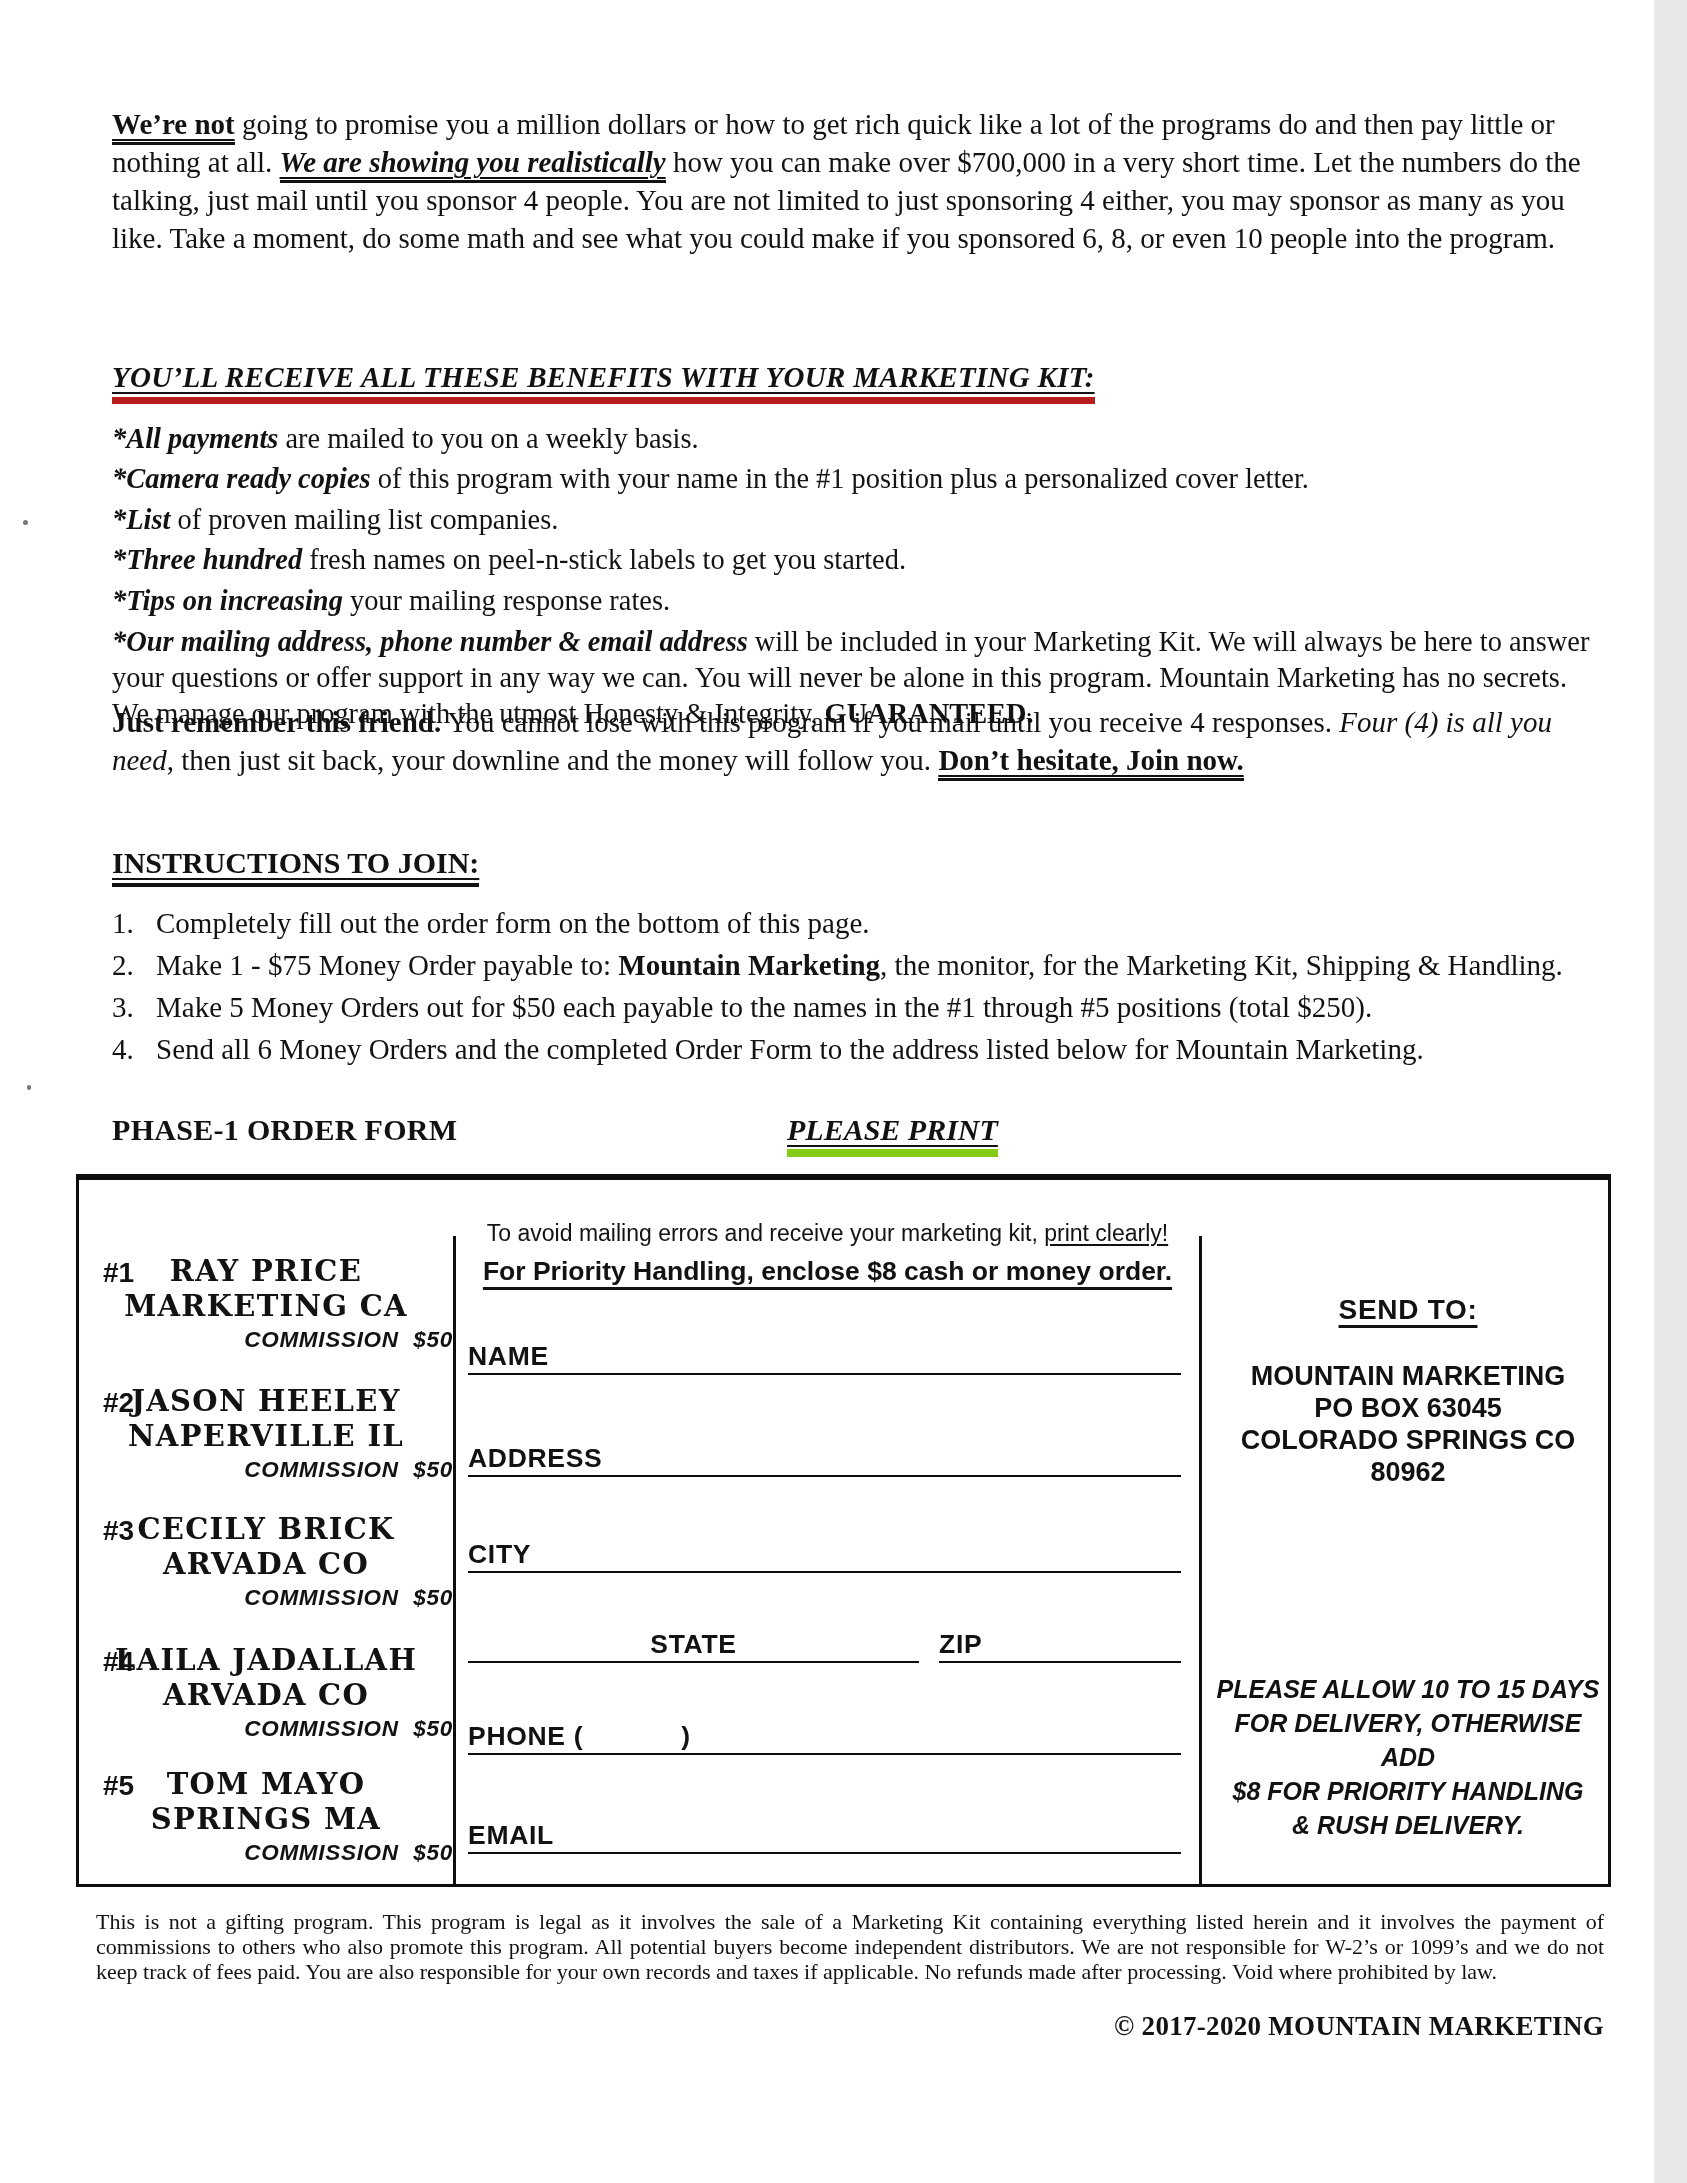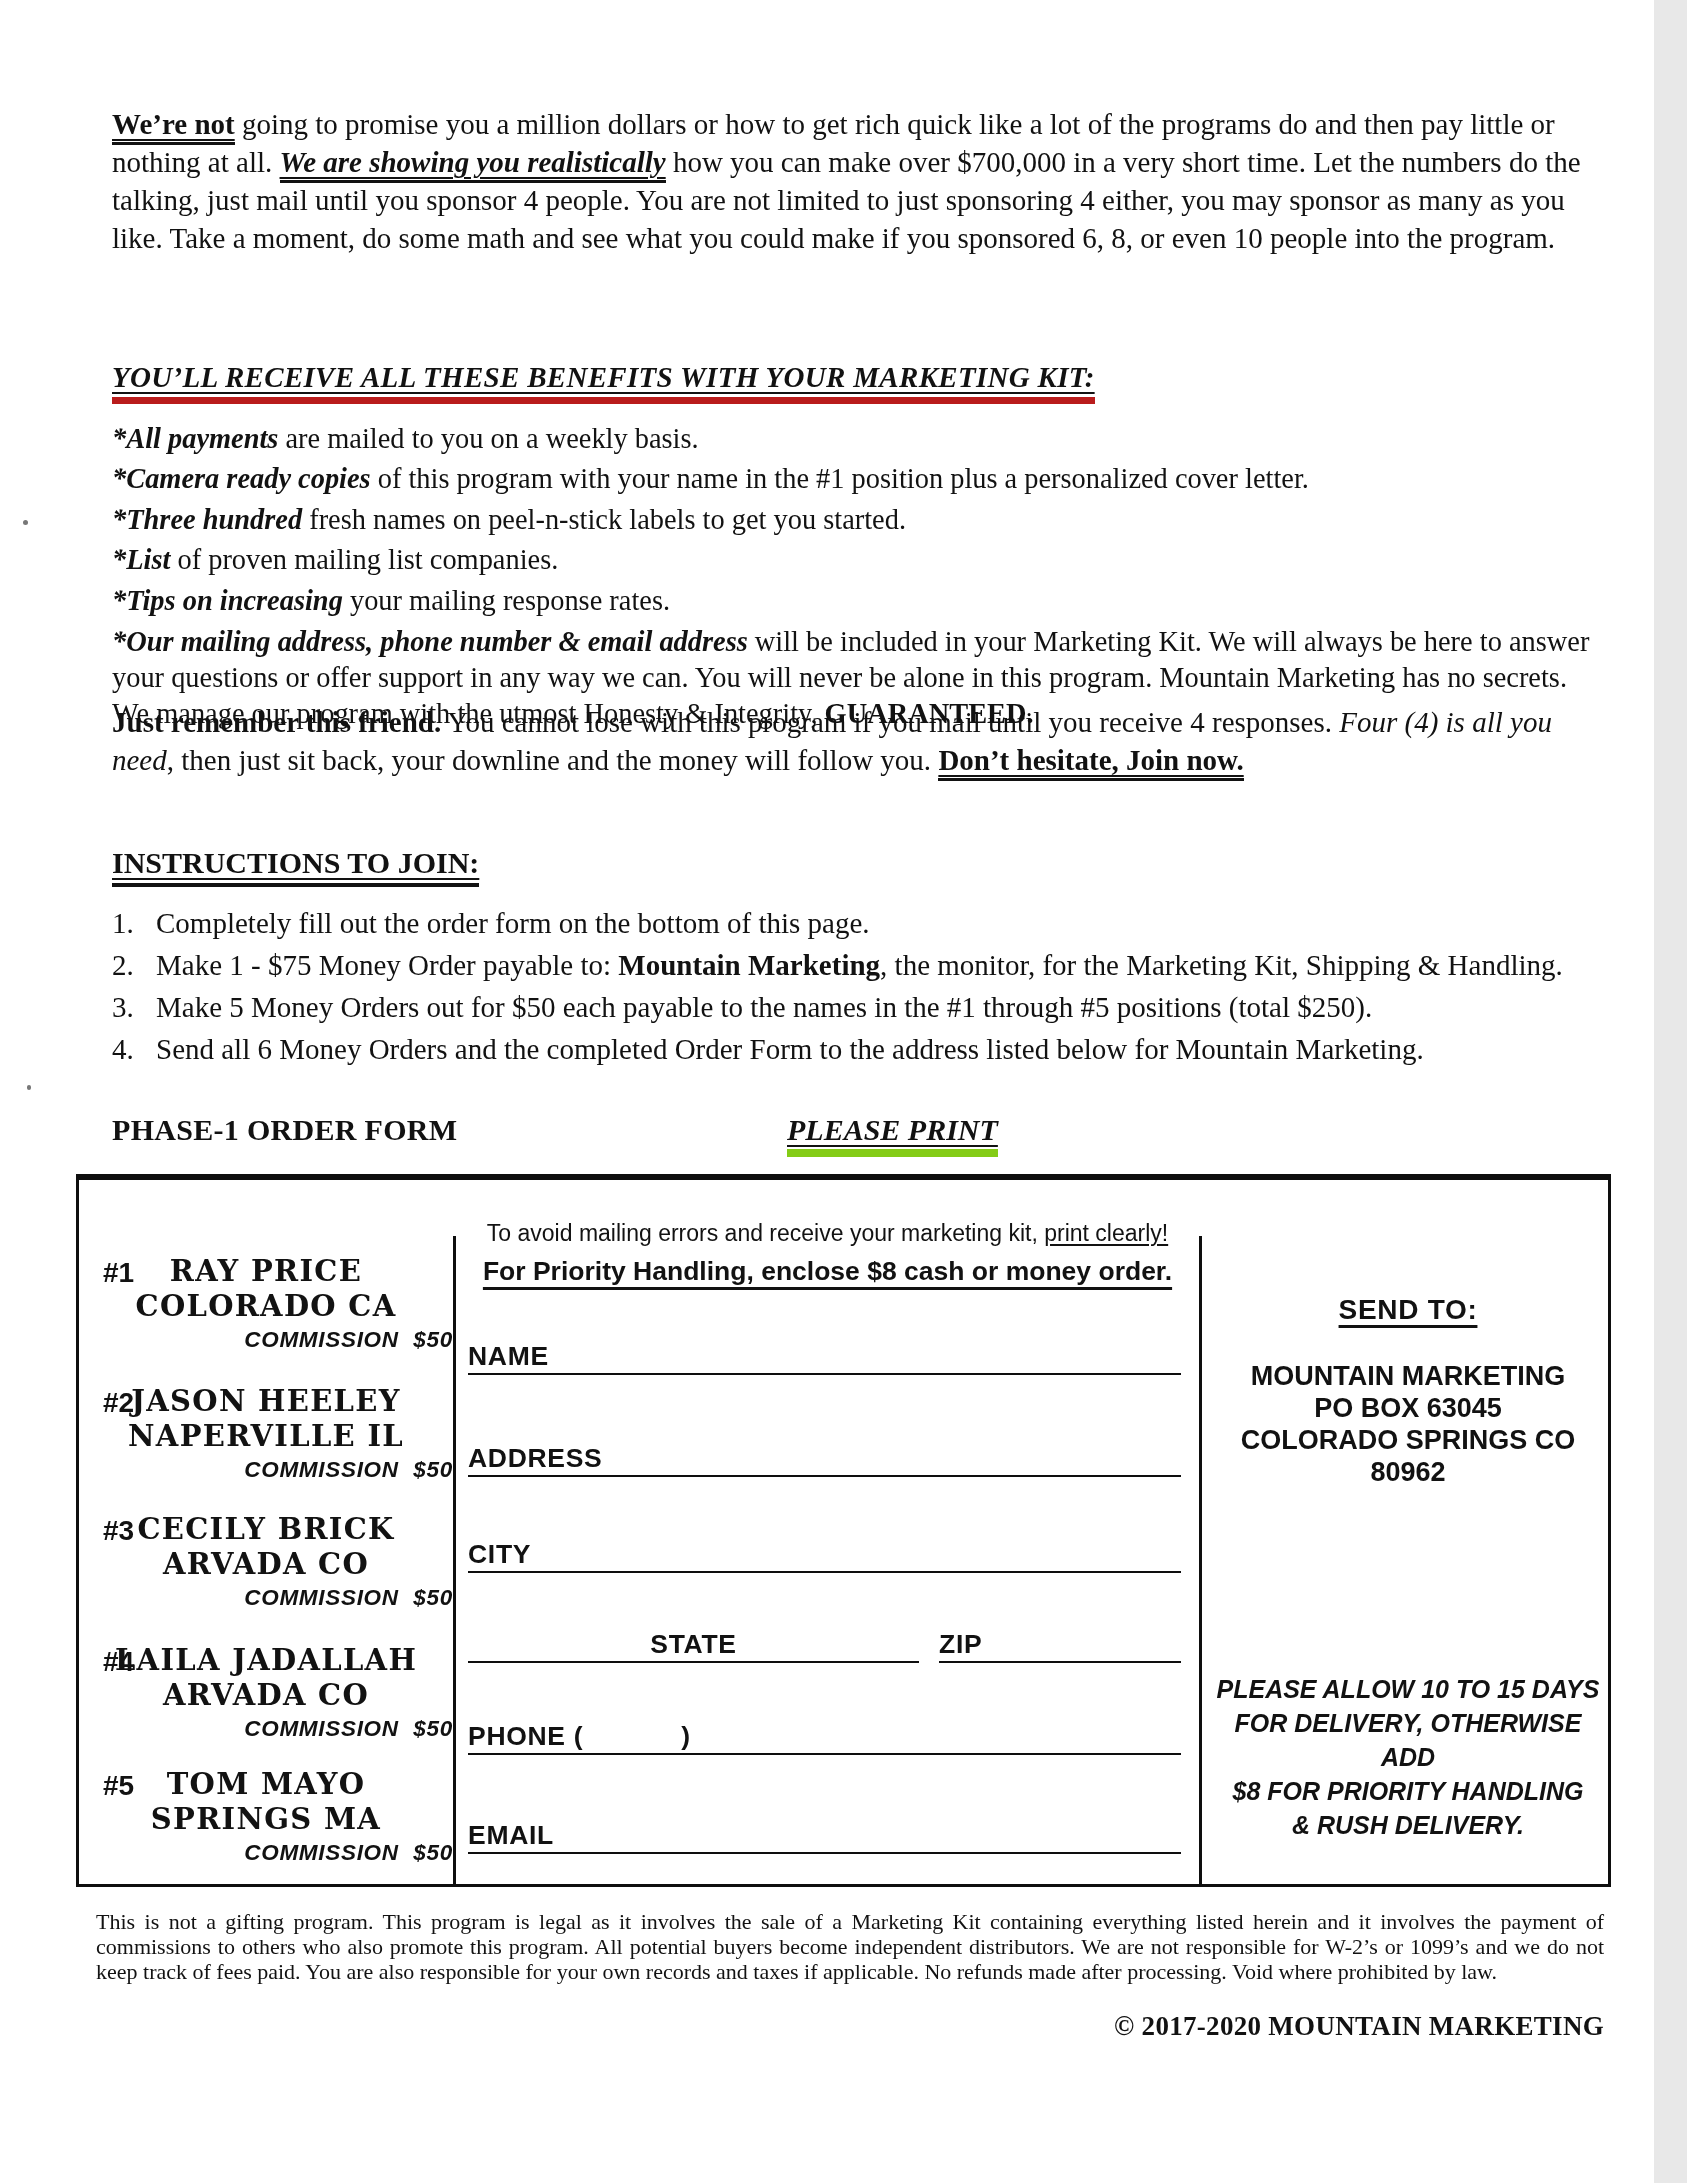--- a/index.html
+++ b/index.html
@@ -92,22 +92,22 @@
 
   <div class="sec body-text" style="top:105px;">
     <span class="b dblu">We’re not</span><span> going to promise you a million dollars or how to get rich quick like a lot of the programs do and then pay little or nothing at all.  </span><span class="bi dblu">We are showing you realistically</span><span> how you can make over $700,000 in a very short time.  Let the numbers do the talking, just mail until you sponsor 4 people.  You are not limited to just sponsoring 4 either, you may sponsor as many as you like.  Take a moment, do some math and see what you could make if you sponsored 6, 8, or even 10 people into the program.</span>
   </div>
 
   <div class="sec" style="top:361px;">
     <span class="benefits-heading">YOU’LL RECEIVE ALL THESE BENEFITS WITH YOUR MARKETING KIT:</span>
     <div style="margin-top:17px;">
       <div class="benefit"><span class="bi">*All payments</span><span> are mailed to you on a weekly basis.</span></div>
       <div class="benefit"><span class="bi">*Camera ready copies</span><span> of this program with your name in the #1 position plus a personalized cover letter.</span></div>
+      <div class="benefit"><span class="bi">*List</span><span> of proven mailing list companies.</span></div>
       <div class="benefit"><span class="bi">*Three hundred</span><span> fresh names on peel-n-stick labels to get you started.</span></div>
-      <div class="benefit"><span class="bi">*List</span><span> of proven mailing list companies.</span></div>
       <div class="benefit"><span class="bi">*Tips on increasing</span><span> your mailing response rates.</span></div>
       <div class="benefit"><span class="bi">*Our mailing address, phone number &amp; email address</span><span> will be included in your Marketing Kit.  We will always be here to answer your questions or offer support in any way we can.  You will never be alone in this program.  Mountain Marketing has no secrets.  We manage our program with the utmost Honesty &amp; Integrity, </span><span class="b">GUARANTEED.</span></div>
     </div>
   </div>
 
   <div class="sec body-text" style="top:703px;">
     <span class="b">Just remember this friend.</span><span>  You cannot lose with this program if you mail until you receive 4 responses.  </span><span class="i">Four (4) is all you need</span><span>, then just sit back, your downline and the money will follow you.  </span><span class="b dblu">Don’t hesitate, Join now.</span>
   </div>
 
   <div class="sec" style="top:846px;">
@@ -137,21 +137,21 @@
     <span class="please-print">PLEASE PRINT</span>
   </div>
 
   <div class="box">
     <div class="vline v1"></div>
     <div class="vline v2"></div>
 
     <div class="pos-entry" style="top:74px;">
       <span class="pos-num">#1</span>
       <div class="pos-name">RAY PRICE</div>
-      <div class="pos-city">COLORADO CA</div>
+      <div class="pos-city">MARKETING CA</div>
       <div class="pos-comm"><span>COMMISSION</span><span class="pos-amt">$50</span></div>
     </div>
     <div class="pos-entry" style="top:204px;">
       <span class="pos-num">#2</span>
       <div class="pos-name">JASON HEELEY</div>
       <div class="pos-city">NAPERVILLE IL</div>
       <div class="pos-comm"><span>COMMISSION</span><span class="pos-amt">$50</span></div>
     </div>
     <div class="pos-entry" style="top:332px;">
       <span class="pos-num">#3</span>

